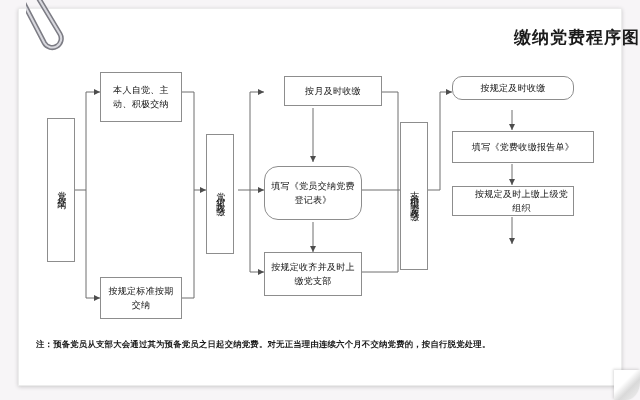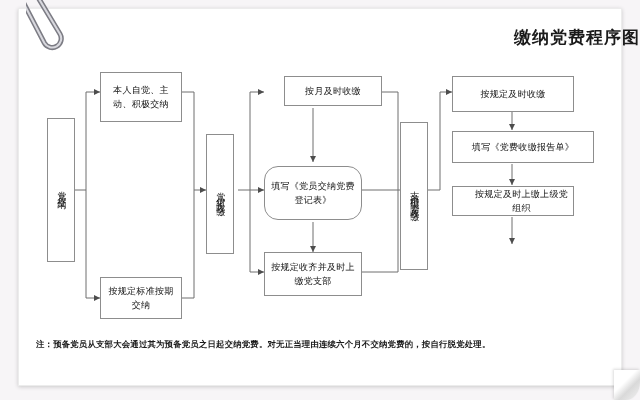--- a/index.html
+++ b/index.html
@@ -164,21 +164,21 @@
   <div class="bx vert" style="left:206px; top:134px; width:28px; height:120px;">党小组长收缴</div>
 
   <div class="bx" style="left:264px; top:76px; width:98px; height:30px;margin-left:20px;">按月及时收缴</div>
 
   <div class="bx" style="left:264px; top:166px; width:98px; height:54px;border-radius:14px;">填写《党员交纳党费登记表》</div>
 
   <div class="bx" style="left:264px; top:252px; width:98px; height:44px;">按规定收齐并及时上缴党支部</div>
 
   <div class="bx vert" style="left:400px; top:122px; width:28px; height:148px;">支部组织委员收缴</div>
 
-  <div class="bx" style="left:452px; top:76px; width:122px; height:36px;">按规定及时收缴</div>
+  <div class="bx" style="left:452px; top:76px; width:122px; height:24px;border-radius:10px;">按规定及时收缴</div>
 
   <div class="bx" style="left:452px; top:131px; width:142px; height:32px;">填写《党费收缴报告单》</div>
 
   <div class="bx" style="left:452px; top:186px; width:122px; height:30px;padding-left:20px;">按规定及时上缴上级党组织</div>
 
 
   <div class="note">注：预备党员从支部大会通过其为预备党员之日起交纳党费。对无正当理由连续六个月不交纳党费的，按自行脱党处理。</div>
 
   <div class="curl"></div>
 </div>

